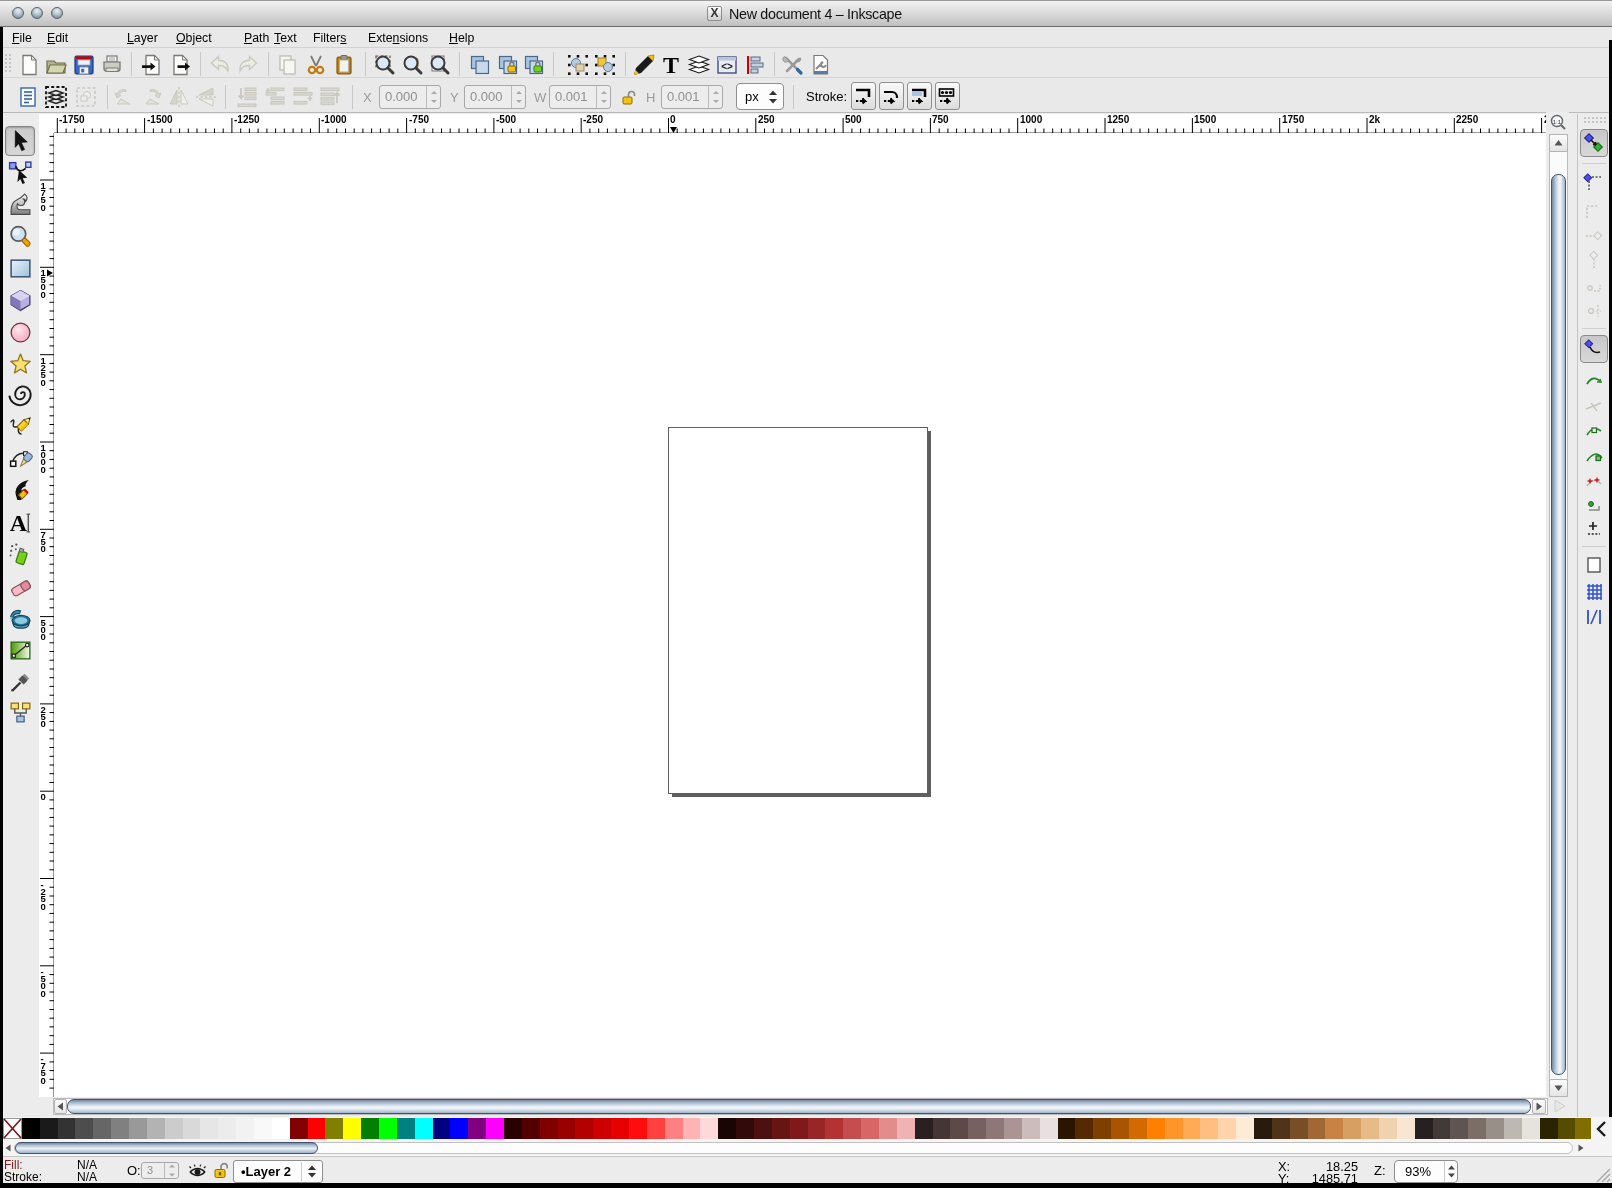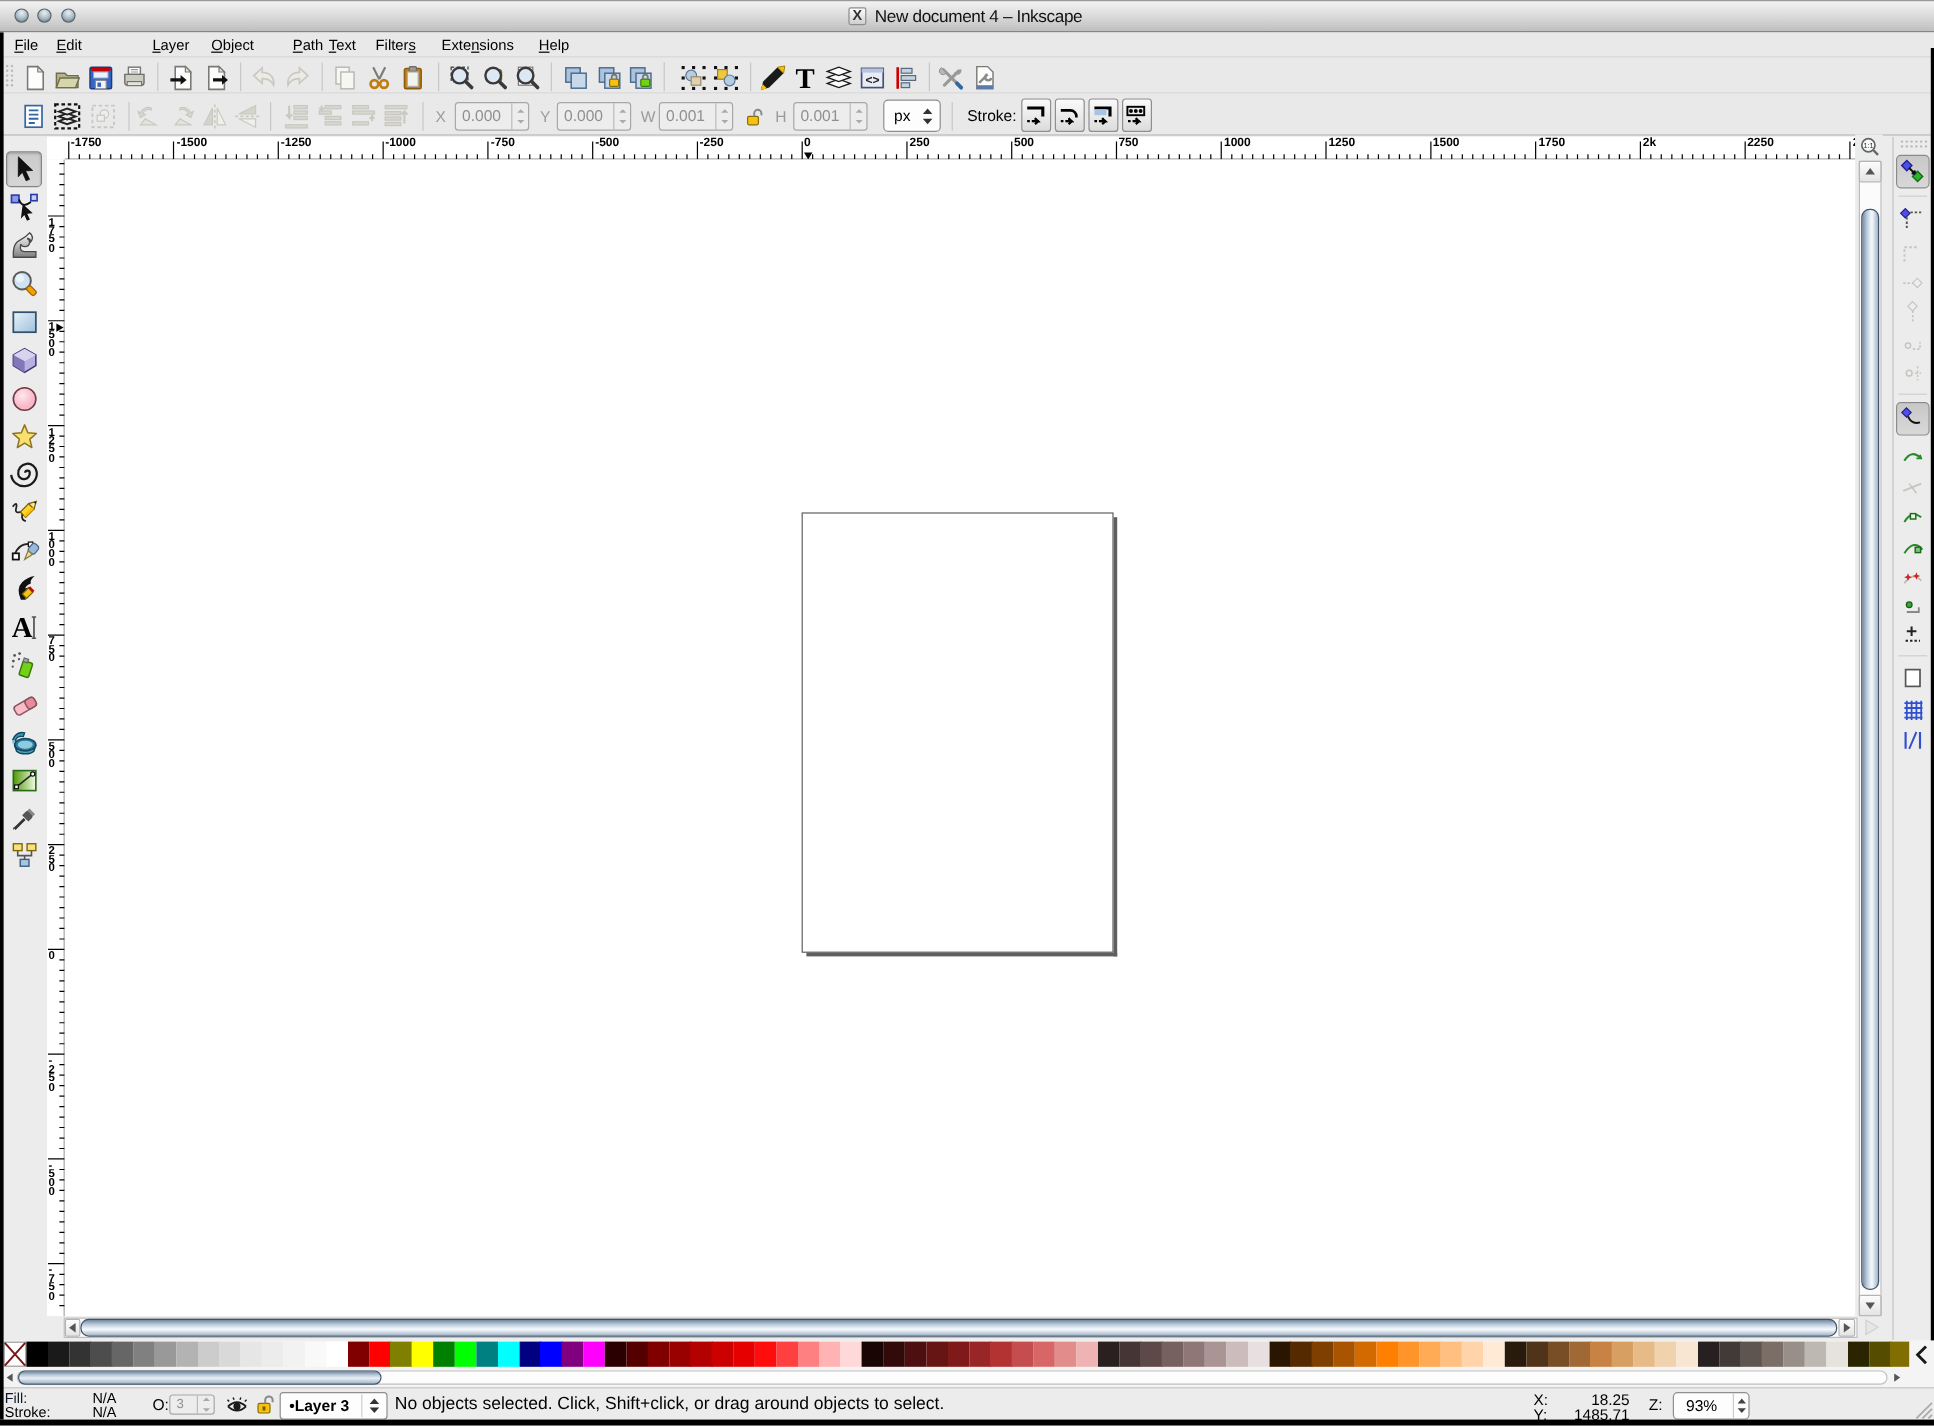--- a/index.html
+++ b/index.html
@@ -632,21 +632,21 @@
     <div style="position:absolute;left:0px;top:1141px;width:1612px;height:15px;background:#f4f4f4;"></div>
     <div style="position:absolute;left:14px;top:1142px;width:1559px;height:12px;background:#fdfdfd;border:1px solid #c0c0c0;border-radius:6px;box-sizing:border-box;"></div>
     <div style="position:absolute;left:15px;top:1142px;width:303px;height:12px;border-radius:6px;background:linear-gradient(#76899e,#b9c9da 28%,#e9f0f6 55%,#9fb4c8);border:1px solid #42546a;box-sizing:border-box;"></div>
     <svg style="position:absolute;left:2px;top:1142px;" width="12" height="12" viewBox="0 0 12 12">
       <path d="M8.5 2.5 l-5 3.5 l5 3.5 z" fill="#555"></path>
     </svg>
     <svg style="position:absolute;left:1575px;top:1142px;" width="12" height="12" viewBox="0 0 12 12">
       <path d="M3.5 2.5 l5 3.5 l-5 3.5 z" fill="#555"></path>
     </svg>
     <div style="position:absolute;left:0px;top:1156px;width:1612px;height:28px;background:#ececec;border-top:1px solid #c6c6c6;box-sizing:border-box;"></div>
-    <div style="position:absolute;left:4px;top:1158px;width:60px;height:11px;font:12px 'Liberation Sans',sans-serif;color:#0f172a;">Fill:</div>
+    <div style="position:absolute;left:4px;top:1158px;width:60px;height:11px;font:12px 'Liberation Sans',sans-serif;color:#7f1d1d;">Fill:</div>
     <div style="position:absolute;left:4px;top:1170px;width:60px;height:11px;font:12px 'Liberation Sans',sans-serif;color:#000;">Stroke:</div>
     <div style="position:absolute;left:77px;top:1158px;width:40px;height:11px;font:12px 'Liberation Sans',sans-serif;color:#000;">N/A</div>
     <div style="position:absolute;left:77px;top:1170px;width:40px;height:11px;font:12px 'Liberation Sans',sans-serif;color:#000;">N/A</div>
     <div style="position:absolute;left:127px;top:1163px;width:18px;height:14px;font:13px 'Liberation Sans',sans-serif;color:#000;">O:</div>
     <div style="position:absolute;left:141px;top:1162px;width:38px;height:17px;background:#ededed;border:1px solid #a8a8a8;border-radius:3px;box-sizing:border-box;"></div>
     <div style="position:absolute;left:147px;top:1162px;width:16px;height:17px;font:11px 'Liberation Sans',sans-serif;color:#909090;line-height:17px;overflow:hidden;">3</div>
     <div style="position:absolute;left:164px;top:1163px;width:1px;height:15px;background:#bbb;"></div>
     <svg style="position:absolute;left:166px;top:1163px;" width="12" height="15" viewBox="0 0 12 15">
       <path d="M3 4.5 l3 -3 l3 3 z" fill="#aaa"></path>
       <path d="M3 10.5 l3 3 l3 -3 z" fill="#aaa"></path>
@@ -659,27 +659,26 @@
       <line x1="7" y1="4.5" x2="6.3" y2="2.6" stroke="#1a1a1a" stroke-width="1.2"></line>
       <line x1="12" y1="4.5" x2="12.7" y2="2.6" stroke="#1a1a1a" stroke-width="1.2"></line>
       <line x1="16" y1="6" x2="17.5" y2="4.5" stroke="#1a1a1a" stroke-width="1.2"></line>
     </svg>
     <svg style="position:absolute;left:212px;top:1160px;" width="17" height="19" viewBox="0 0 17 19">
       <rect x="3" y="9.5" width="10" height="8" rx="1.4" fill="#f5c211" stroke="#8a6d00" stroke-width="1"></rect>
       <path d="M9 9.5 V6.8 a3.1 3.1 0 0 1 6.2 0 V8.6" fill="none" stroke="#8a8a8a" stroke-width="1.7"></path>
       <rect x="6.8" y="12" width="2.4" height="3.4" fill="#7a5b00"></rect>
     </svg>
     <div style="position:absolute;left:233px;top:1160px;width:90px;height:23px;background:#fdfdfd;border:1px solid #8f8f8f;border-radius:3px;box-sizing:border-box;"></div>
-    <div style="position:absolute;left:241px;top:1160px;width:60px;height:23px;font:bold 13px 'Liberation Sans',sans-serif;color:#000;line-height:23px;">•Layer 3</div>
+    <div style="position:absolute;left:241px;top:1160px;width:60px;height:23px;font:bold 13px 'Liberation Sans',sans-serif;color:#000;line-height:23px;">•Layer 2</div>
     <div style="position:absolute;left:301px;top:1162px;width:1px;height:19px;background:#ccc;"></div>
     <svg style="position:absolute;left:304px;top:1163px;" width="16" height="17" viewBox="0 0 16 17">
       <path d="M4 7 l4 -4.5 l4 4.5 z" fill="#333"></path>
       <path d="M4 10 l4 4.5 l4 -4.5 z" fill="#333"></path>
     </svg>
-    <div style="position:absolute;left:329px;top:1162px;width:600px;height:17px;font:14.6px 'Liberation Sans',sans-serif;color:#000;">No objects selected. Click, Shift+click, or drag around objects to select.</div>
     <div style="position:absolute;left:1278px;top:1159px;width:80px;height:12px;font:12.8px 'Liberation Sans',sans-serif;color:#000;">X:<span style="float:right">18.25</span></div>
     <div style="position:absolute;left:1278px;top:1171px;width:80px;height:12px;font:12.8px 'Liberation Sans',sans-serif;color:#000;">Y:<span style="float:right">1485.71</span></div>
     <div style="position:absolute;left:1374px;top:1163px;width:18px;height:14px;font:13px 'Liberation Sans',sans-serif;color:#000;">Z:</div>
     <div style="position:absolute;left:1394px;top:1160px;width:64px;height:23px;background:#fdfdfd;border:1px solid #8f8f8f;border-radius:4px;box-sizing:border-box;"></div>
     <div style="position:absolute;left:1394px;top:1160px;width:48px;height:23px;font:13px 'Liberation Sans',sans-serif;color:#000;line-height:23px;text-align:center;">93%</div>
     <div style="position:absolute;left:1444px;top:1161px;width:1px;height:21px;background:#ccc;"></div>
     <svg style="position:absolute;left:1445px;top:1162px;" width="13" height="19" viewBox="0 0 13 19">
       <path d="M3 7.5 l3.5 -4 l3.5 4 z" fill="#444"></path>
       <path d="M3 11.5 l3.5 4 l3.5 -4 z" fill="#444"></path>
     </svg>

